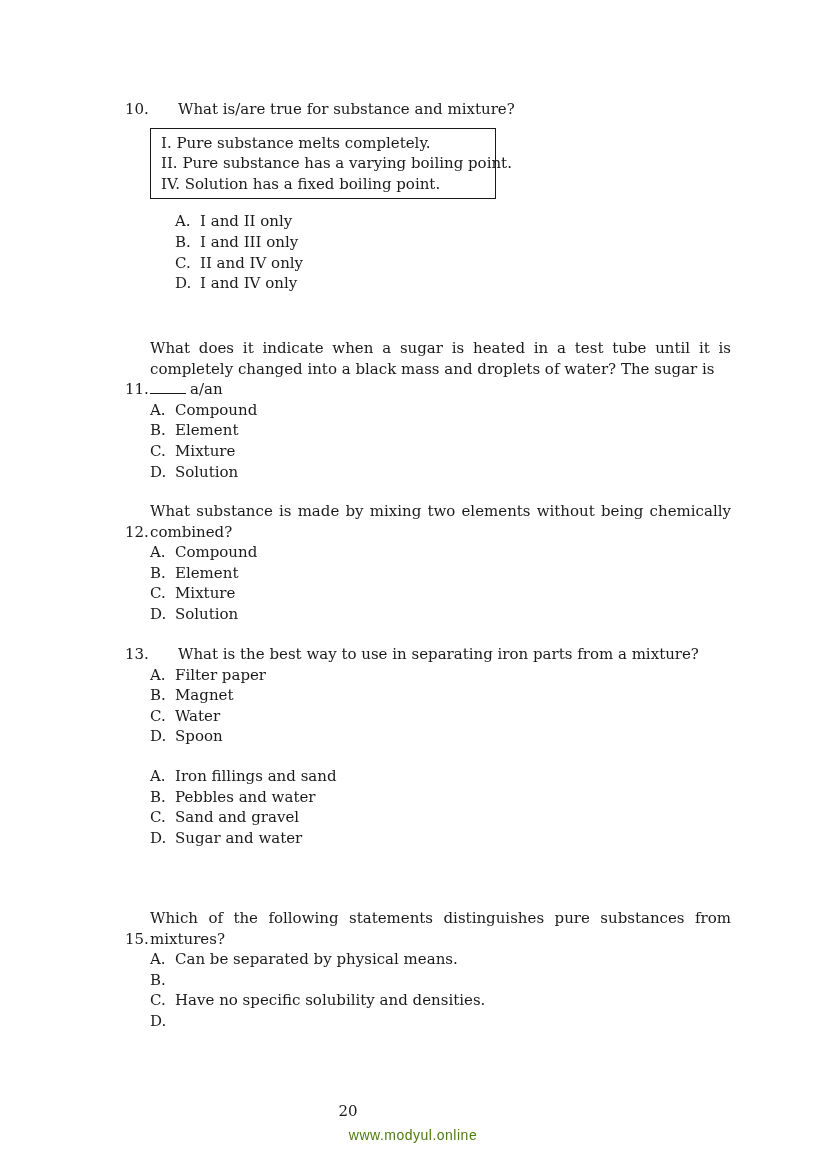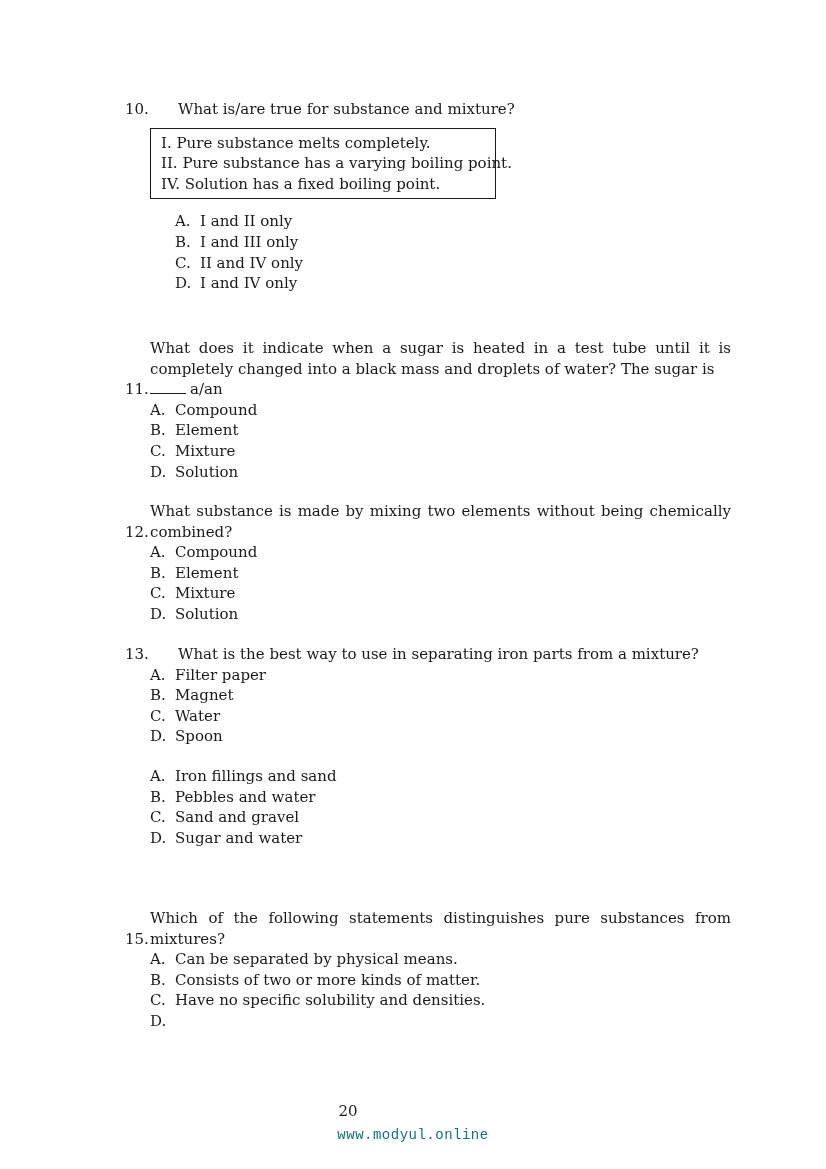--- a/index.html
+++ b/index.html
@@ -91,23 +91,23 @@
       top: 1101px;
       text-align: center;
       font-size: 15px;
     }
     .watermark {
       position: absolute;
       left: 0;
       width: 826px;
       top: 1125px;
       text-align: center;
-      font-family: Liberation Mono, monospace;
+      font-family: Liberation Sans, sans-serif;
       font-size: 14px;
-      color: #0f766e;
+      color: #4d7c0f;
       letter-spacing: 0.5px;
     }
   </style>
 </head>
 <body>
 
 <div class="page">
 
   <div class="question" style="top: 99px;">
     <div class="q-stem">
@@ -240,21 +240,20 @@
       <span class="q-num">15.</span>
       <span class="q-text">Which of the following statements distinguishes pure substances from mixtures?</span>
     </div>
     <ul class="choices">
       <li class="choice">
         <span class="choice-letter">A.</span>
         <span>Can be separated by physical means.</span>
       </li>
       <li class="choice">
         <span class="choice-letter">B.</span>
-        <span>Consists of two or more kinds of matter.</span>
       </li>
       <li class="choice">
         <span class="choice-letter">C.</span>
         <span>Have no specific solubility and densities.</span>
       </li>
       <li class="choice">
         <span class="choice-letter">D.</span>
       </li>
     </ul>
   </div>

